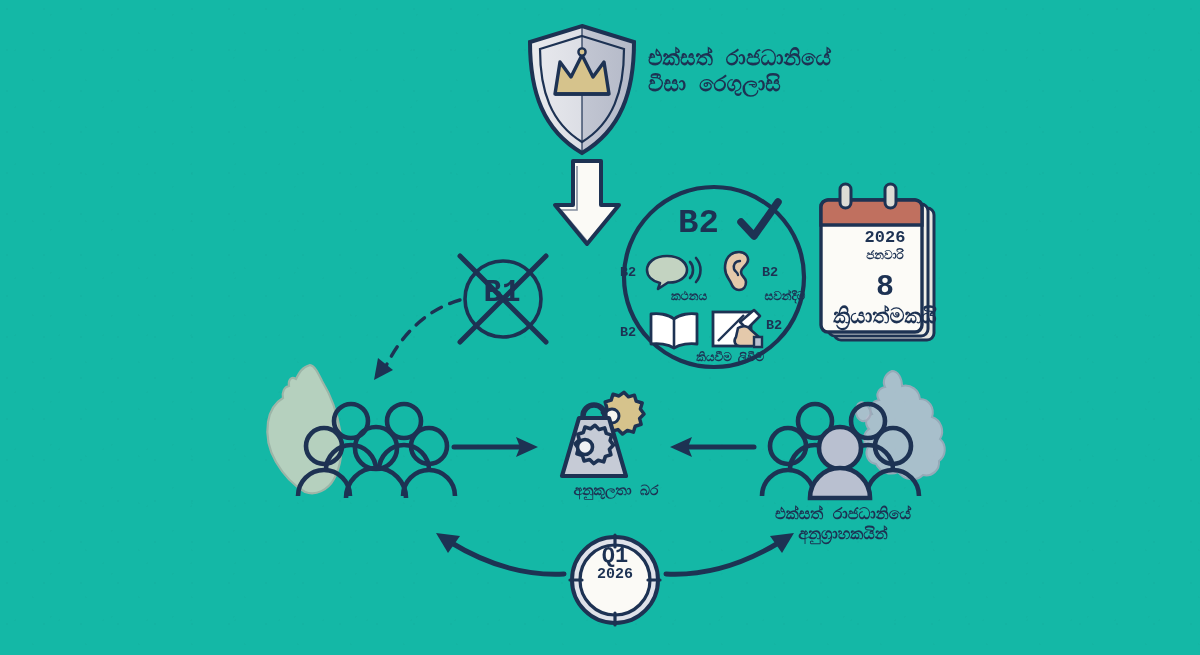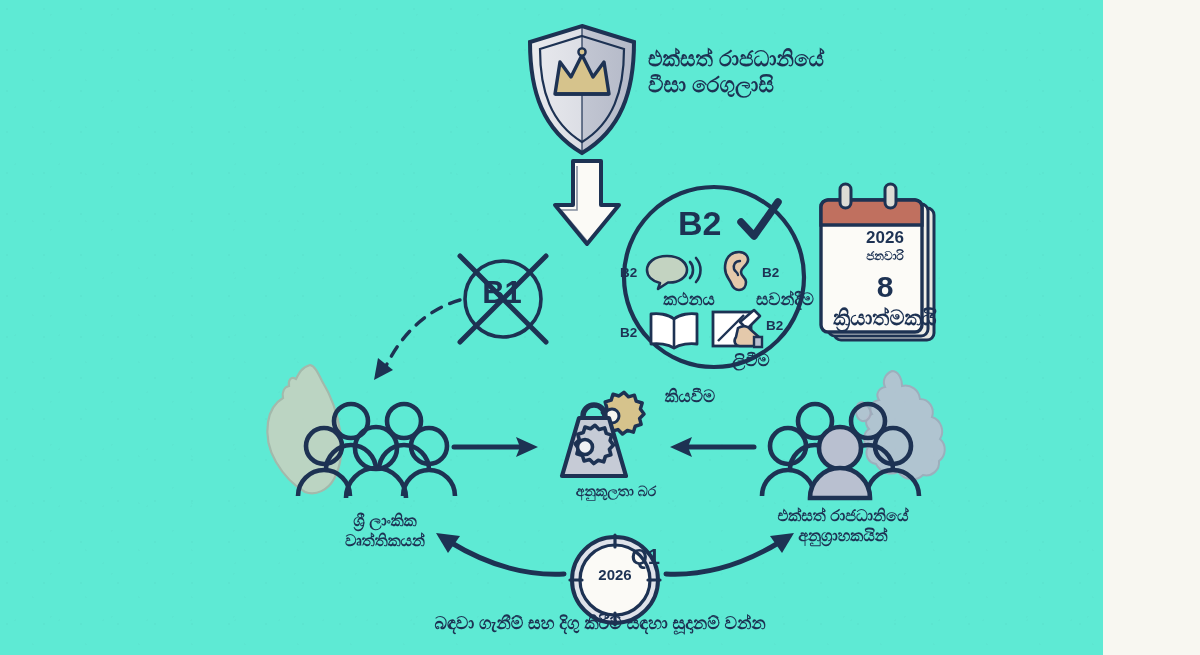--- a/index.html
+++ b/index.html
@@ -2,25 +2,25 @@
 <html><head>
 <meta charset="utf-8">
 <style>
   html, body {
     margin: 0;
     padding: 0;
     background: #f8f7f1;
   }
   #canvas {
     position: relative;
-    width: 1103px;
+    width: 1200px;
     height: 655px;
-    background: #5eead4;
+    background: #14b8a6;
     overflow: hidden;
-    font-family: Liberation Sans, sans-serif;
+    font-family: Liberation Mono, monospace;
   }
   
   #paper-texture {
     position: absolute;
     inset: 0;
     background-image:
       radial-gradient(circle at 18% 22%, rgba(0,0,0,0.018) 0 1px, transparent 1px),
       radial-gradient(circle at 62% 71%, rgba(0,0,0,0.016) 0 1px, transparent 1px),
       radial-gradient(circle at 83% 34%, rgba(0,0,0,0.014) 0 1px, transparent 1px),
       radial-gradient(circle at 35% 88%, rgba(0,0,0,0.015) 0 1px, transparent 1px);
@@ -33,32 +33,32 @@
     font-weight: bold;
     text-align: center;
     line-height: 1.22;
     white-space: pre-line;
   }
   #title-text {
     left: 648px; top: 46px; width: 300px;
     font-size: 21.5px; text-align: left;
   }
   #b2-big-label { left: 678px; top: 203px; font-size: 34px; }
-  .skill-label { font-size: 17px; width: 90px; }
+  .skill-label { font-size: 12px; width: 90px; }
   .skill-b2 { font-size: 13.5px; font-weight: bold; }
   #cal-year  { font-size: 17px; width: 110px; left: 830px; top: 228px; }
   #cal-month { font-size: 12px; width: 110px; left: 830px; top: 249px; }
   #cal-day   { font-size: 30px;  width: 110px; left: 830px; top: 269px; }
   #cal-status{ font-size: 21px;  width: 130px; left: 820px; top: 305px; }
   #weight-label { left: 531px; top: 483px; width: 170px; font-size: 14px; }
   #left-group-label { left: 290px; top: 511px; width: 190px; font-size: 16px; }
   #right-group-label { left: 718px; top: 506px; width: 250px; font-size: 16px; }
   #bottom-caption { left: 250px; top: 613px; width: 700px; font-size: 17.5px; }
   #b1-text { left: 477px; top: 274px; font-size: 31px; width: 50px; }
-  #q1-text { left: 570px; top: 544px; width: 90px; font-size: 22px; text-align: right; }
+  #q1-text { left: 570px; top: 544px; width: 90px; font-size: 22px; }
   #q1-year { left: 570px; top: 566px; width: 90px; font-size: 15px; }
   svg { position: absolute; overflow: visible; }
 </style>
 </head>
 <body>
 
 <div id="canvas">
   <div id="paper-texture"></div>
 
   <svg class="abs" style="left:522px; top:22px;" width="120" height="135" viewBox="0 0 120 135">
@@ -122,21 +122,21 @@
     <path d="M18 11 C13 11 11 15 12 19 C13 22 16 22 16 25" fill="none" stroke="#1d3253" stroke-width="2.4" stroke-linecap="round"></path>
   </svg>
   <div class="abs txt skill-b2" style="left:762px; top:265px;">B2</div>
   <div class="abs txt skill-label" style="left:740px; top:290px;">සවන්දීම</div>
 
   <div class="abs txt skill-b2" style="left:620px; top:325px;">B2</div>
   <svg class="abs" style="left:648px; top:311px;" width="52" height="40" viewBox="0 0 52 40">
     <path d="M26 8 C20 3 10 2 3 3 L3 33 C10 32 20 33 26 37 C32 33 42 32 49 33 L49 3 C42 2 32 3 26 8 Z" fill="#ffffff" stroke="#1d3253" stroke-width="2.8" stroke-linejoin="round"></path>
     <line x1="26" y1="8" x2="26" y2="37" stroke="#1d3253" stroke-width="2.6"></line>
   </svg>
-  <div class="abs txt skill-label" style="left:645px; top:351px;margin-top:36px;">කියවීම</div>
+  <div class="abs txt skill-label" style="left:669px; top:351px;">කියවීම</div>
 
   <svg class="abs" style="left:710px; top:308px;" width="58" height="44" viewBox="0 0 58 44">
     <rect x="3" y="4" width="38" height="34" fill="#ffffff" stroke="#1d3253" stroke-width="2.8"></rect>
     <path d="M8 33 L34 7" stroke="#1d3253" stroke-width="2.4"></path>
     <path d="M30 14 L44 2 L50 8 L37 21 Z" fill="#ffffff" stroke="#1d3253" stroke-width="2.6" stroke-linejoin="round"></path>
     <path d="M28 20 C33 17 38 18 41 22 L50 30 C53 33 51 38 47 38 L30 38 C25 38 23 33 26 29 Z" fill="#e4c9ab" stroke="#1d3253" stroke-width="2.6" stroke-linejoin="round"></path>
     <path d="M44 29 L52 29 L52 39 L44 39 Z" fill="#b9c0d0" stroke="#1d3253" stroke-width="2.4"></path>
   </svg>
   <div class="abs txt skill-b2" style="left:766px; top:318px;">B2</div>
   <div class="abs txt skill-label" style="left:706px; top:351px;">ලිවීම</div>
@@ -168,22 +168,20 @@
       <circle cx="108" cy="23" r="17"></circle>
       <path d="M83 72 a25 25 0 0 1 50 0"></path>
       <circle cx="28" cy="48" r="18"></circle>
       <path d="M2 98 a26 26 0 0 1 52 0"></path>
       <circle cx="133" cy="48" r="18"></circle>
       <path d="M107 98 a26 26 0 0 1 52 0"></path>
       <circle cx="80" cy="50" r="21"></circle>
       <path d="M50 100 a30 30 0 0 1 60 0"></path>
     </g>
   </svg>
-  <div class="abs txt" id="left-group-label">ශ්‍රී ලාංකික
-වෘත්තිකයන්</div>
 
   <svg class="abs" style="left:852px; top:368px;" width="106" height="130" viewBox="0 0 106 130">
     <path d="M40 3 C33 6 30 13 33 19 C27 20 23 26 27 32 C20 33 16 40 20 46
              C14 48 12 56 17 61 C11 65 10 74 16 79 C12 86 16 95 24 96
              C28 104 38 108 46 104 C52 112 64 114 71 107 C80 109 88 102 87 93
              C94 88 95 77 88 71 C93 63 89 52 80 49 C83 40 77 31 68 31
              C67 22 59 16 50 18 C50 10 46 3 40 3 Z" fill="#b9c0d0" stroke="#a3a9ba" stroke-width="2" opacity="0.9"></path>
     <path d="M6 36 C2 42 4 51 10 53 C16 54 20 48 18 42 C16 36 10 32 6 36 Z" fill="#b9c0d0" stroke="#a3a9ba" stroke-width="2" opacity="0.9"></path>
   </svg>
 
@@ -252,14 +250,13 @@
   <svg class="abs" style="left:408px; top:528px;" width="160" height="60" viewBox="0 0 160 60">
     <path d="M156 46 C118 48 78 36 42 14" fill="none" stroke="#1d3253" stroke-width="5" stroke-linecap="round"></path>
     <path d="M28 5 L52 8 L40 25 Z" fill="#1d3253"></path>
   </svg>
 
   <svg class="abs" style="left:662px; top:528px;" width="160" height="60" viewBox="0 0 160 60">
     <path d="M4 46 C42 48 82 36 118 14" fill="none" stroke="#1d3253" stroke-width="5" stroke-linecap="round"></path>
     <path d="M132 5 L108 8 L120 25 Z" fill="#1d3253"></path>
   </svg>
 
-  <div class="abs txt" id="bottom-caption">බඳවා ගැනීම් සහ දිගු කිරීම් සඳහා සූදානම් වන්න</div>
 </div>
 
 </body></html>

